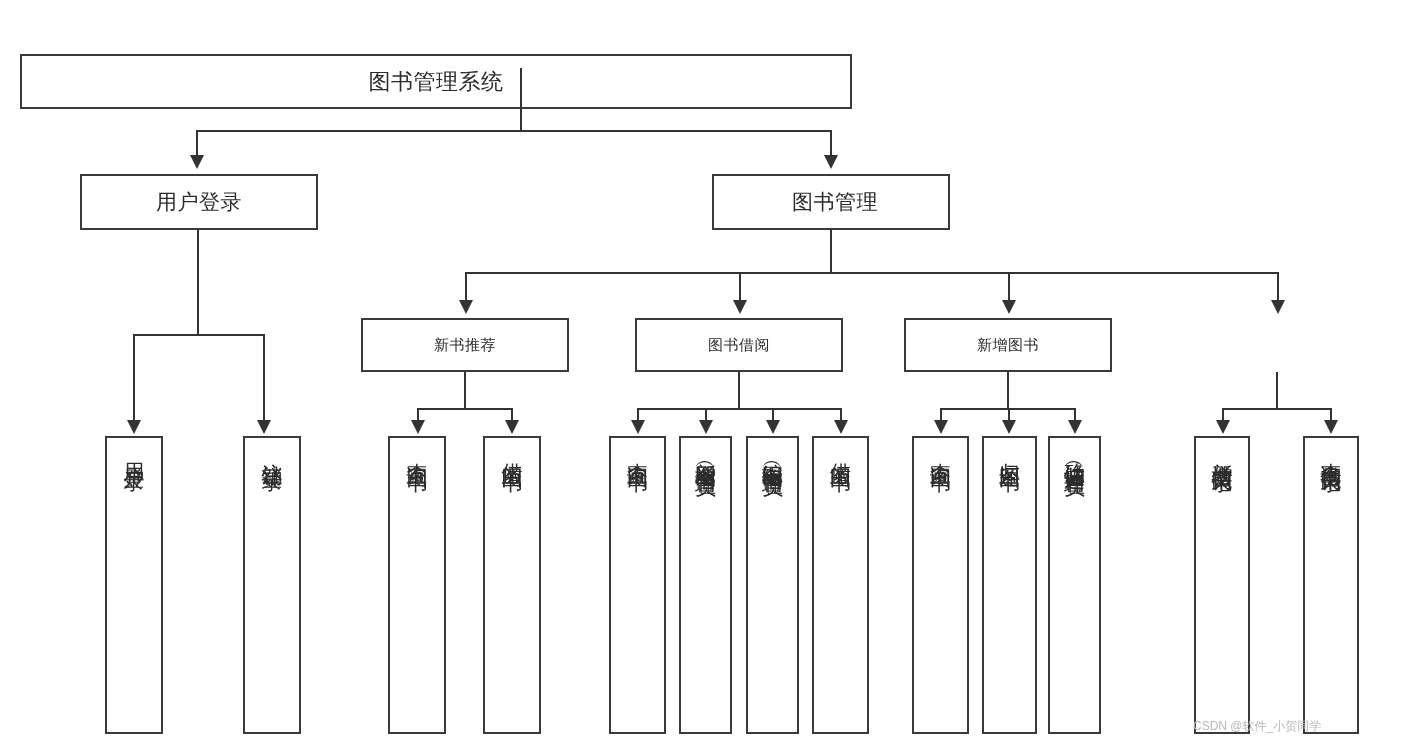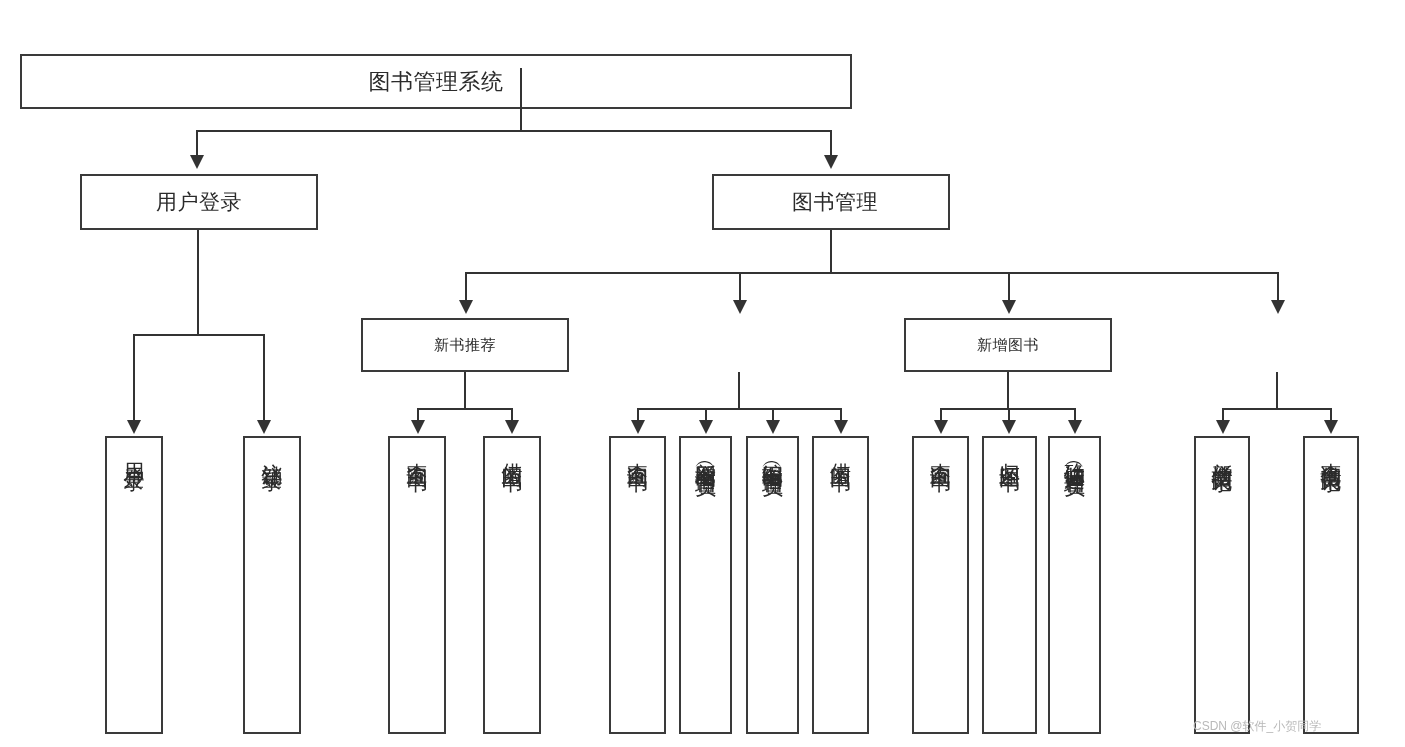--- a/index.html
+++ b/index.html
@@ -125,20 +125,23 @@
   <div class="arrow" style="left:733px; top:300px;"></div>
 
   <div class="vline" style="left:1008px; top:272px; width:2px; height:30px;"></div>
   <div class="arrow" style="left:1002px; top:300px;"></div>
 
   <div class="vline" style="left:1277px; top:272px; width:2px; height:30px;"></div>
   <div class="arrow" style="left:1271px; top:300px;"></div>
 
   <div class="node lvl2" style="left:361px; top:318px; width:208px; height:54px;">
     <span class="label">新书推荐</span>
+  </div>
+  <div class="node lvl2" style="left:635px; top:318px; width:208px; height:54px;">
+    <span class="label">图书借阅</span>
   </div>
   <div class="node lvl2" style="left:904px; top:318px; width:208px; height:54px;">
     <span class="label">新增图书</span>
   </div>
 
   <div class="vline" style="left:464px; top:372px; width:2px; height:38px;"></div>
   <div class="hline" style="left:417px; top:408px; width:96px; height:2px;"></div>
   <div class="vline" style="left:417px; top:408px; width:2px; height:14px;"></div>
   <div class="arrow" style="left:411px; top:420px;"></div>
   <div class="vline" style="left:511px; top:408px; width:2px; height:14px;"></div>

